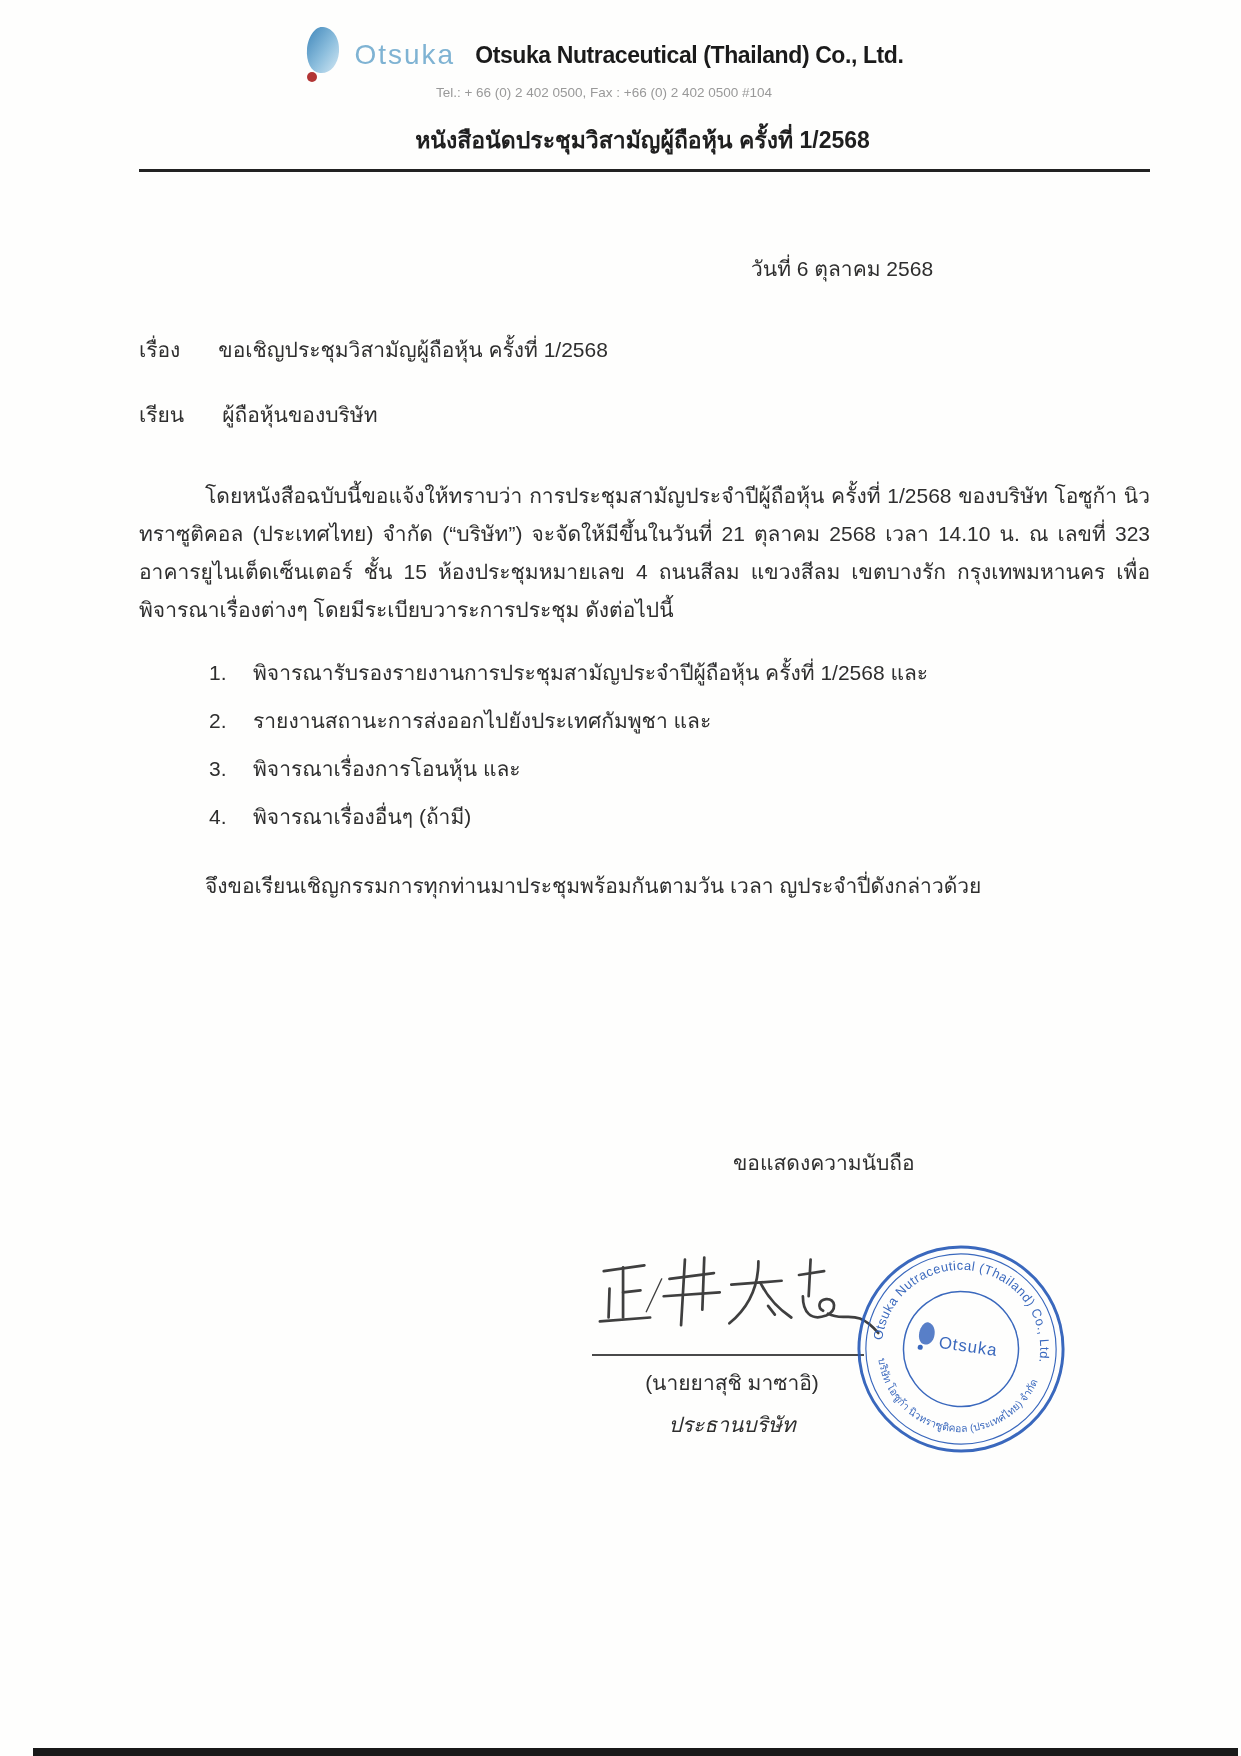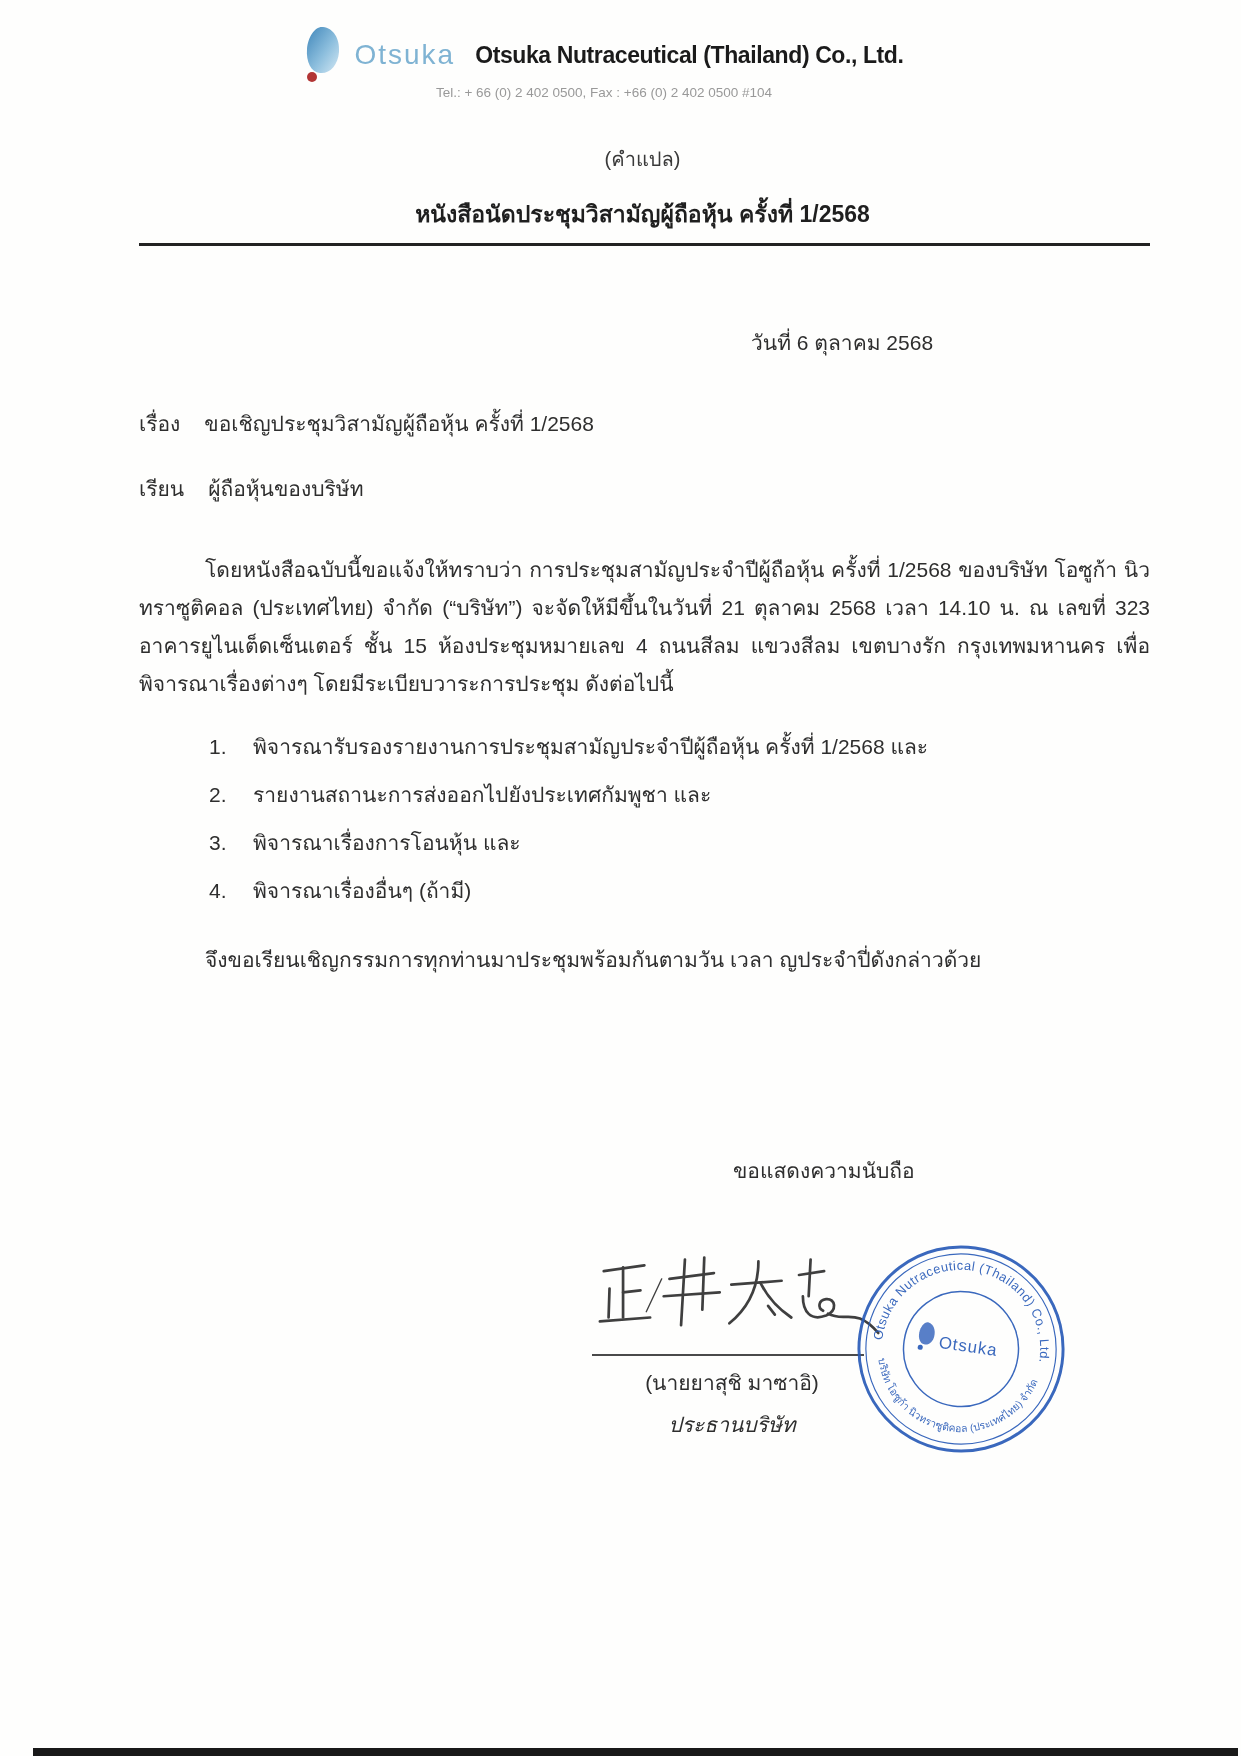--- a/index.html
+++ b/index.html
@@ -21,36 +21,36 @@
   .logo-word { font-size:28px; color:#7fb3d3; letter-spacing:2px; font-weight:400; }
   .company-name { font-size:23px; font-weight:700; color:#1b1b1b; letter-spacing:-0.4px; margin-left:10px; }
   .addr { font-size:13.5px; color:#999; line-height:17px; }
   .addr.first { margin-top:7px; }
   
   .translation-label { text-align:center; margin-top:42px; font-size:20px; color:#3a3a3a; }
   .letter-title { text-align:center; margin-top:21px; font-size:23px; font-weight:700; color:#1f1f1f; }
   .title-divider { margin:11px 91px 0 95px; border-top:3px solid #222; }
   
   .letter-date { margin-top:80px; margin-left:707px; font-size:21px; white-space:nowrap; }
-  .kv-row { display:flex; gap:24px; margin:0 91px 0 95px; font-size:21px; }
+  .kv-row { display:flex; gap:38px; margin:0 91px 0 95px; font-size:21px; }
   .kv-row.subject { margin-top:48px; }
   .kv-row.to { margin-top:32px; }
   .kv-label { flex:0 0 auto; }
   .body-par {
     margin:46px 91px 0 95px;
     font-size:21px; line-height:38px;
     text-indent:66px; text-align:justify;
   }
   .agenda { margin:28px 91px 0 165px; }
   .agenda-row { display:flex; gap:18px; font-size:21px; line-height:31px; margin-bottom:17px; }
   .agenda-num { flex:0 0 26px; }
   .closing-par { margin:34px 91px 0 95px; font-size:21px; line-height:40px; text-indent:66px; }
   
   .sig-section { position:absolute; left:0; top:1120px; width:100%; height:560px; }
-  .salutation { position:absolute; left:733px; top:34px; font-size:21px; }
+  .salutation { position:absolute; left:733px; top:26px; font-size:21px; }
   .signature-svg { position:absolute; left:596px; top:128px; width:290px; height:110px; }
   .sig-line { position:absolute; left:592px; top:234px; width:272px; border-top:2px solid #4a4a4a; }
   .signer-name { position:absolute; left:592px; top:246px; width:280px; text-align:center; font-size:21px; }
   .signer-title { position:absolute; left:592px; top:288px; width:280px; text-align:center; font-size:21px;font-style:italic; }
   .stamp-svg { position:absolute; left:852px; top:120px; width:218px; height:218px; transform:rotate(8deg); opacity:0.92; }
   
   .scan-bar { position:absolute; left:33px; right:3px; bottom:0; height:8px; background:#191919; }
 </style>
 </head>
 <body>
@@ -69,21 +69,20 @@
         </defs>
         <path d="M19,1 C29,2 36,12 35,26 C34,39 26,48 16,47 C7,46 2,36 3,23 C4,11 11,0 19,1 Z" fill="url(#blobGrad)"></path>
         <circle cx="8" cy="51" r="5" fill="#b23535"></circle>
       </svg>
       <span class="logo-word">Otsuka</span>
       <span class="company-name">Otsuka Nutraceutical (Thailand) Co., Ltd.</span>
     </div>
     <div class="addr">Tel.: + 66 (0) 2 402 0500, Fax : +66 (0) 2 402 0500 #104</div>
   </header>
 
-  <div class="translation-label">(คำแปล)</div>
 
   <h1 class="letter-title">หนังสือนัดประชุมวิสามัญผู้ถือหุ้น ครั้งที่ 1/2568</h1>
   <div class="title-divider"></div>
 
   <div class="letter-date">วันที่ 6 ตุลาคม 2568</div>
 
   <div class="kv-row subject">
     <span class="kv-label">เรื่อง</span>
     <span class="kv-value">ขอเชิญประชุมวิสามัญผู้ถือหุ้น ครั้งที่ 1/2568</span>
   </div>

